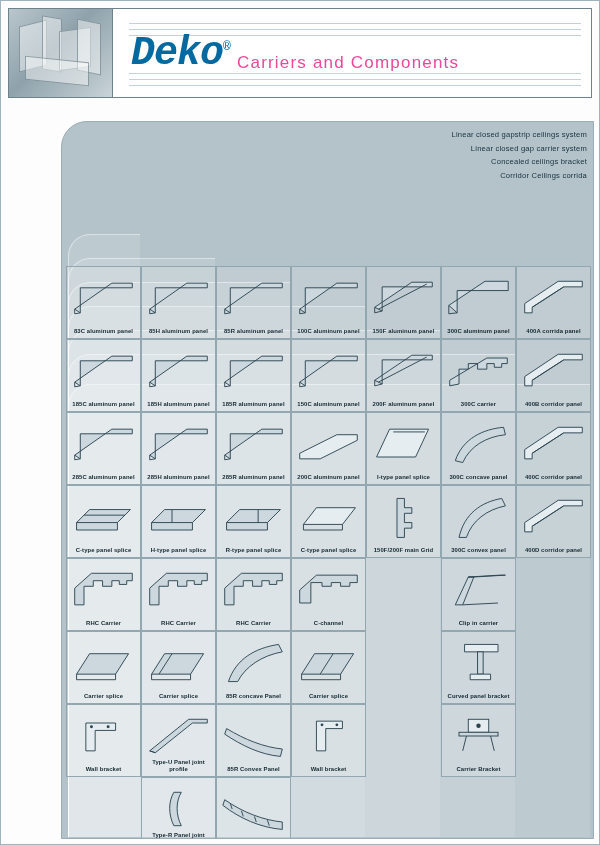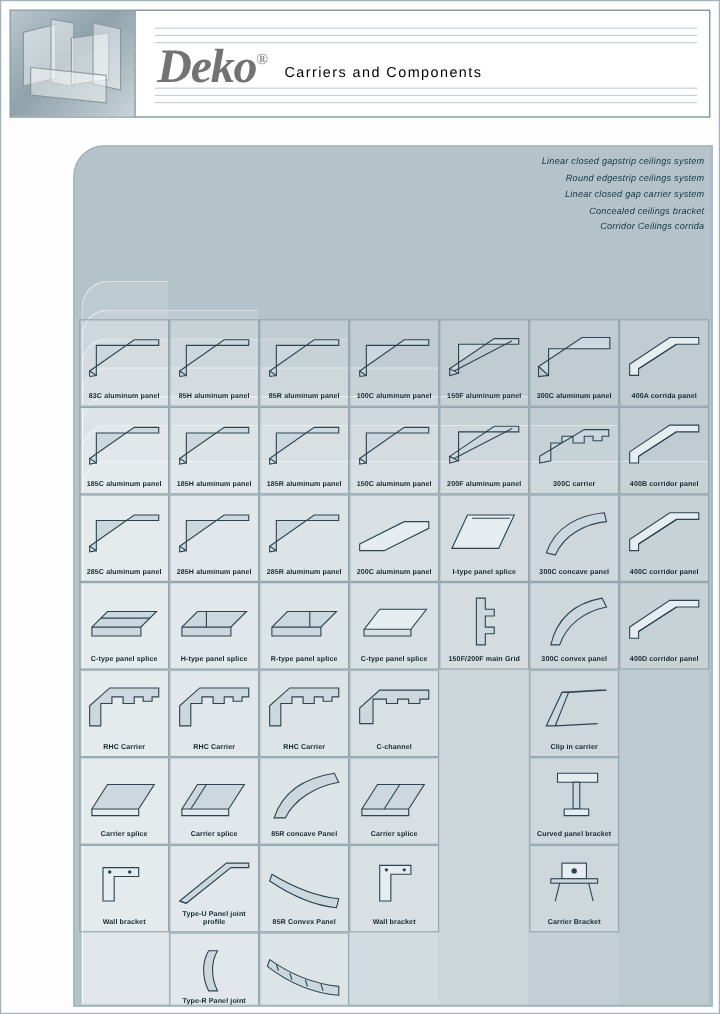--- a/index.html
+++ b/index.html
@@ -37,27 +37,27 @@
   }
   .s1{left:10px;top:14px;width:26px;height:44px;transform:skewY(-14deg);}
   .s2{left:33px;top:8px;width:18px;height:52px;transform:skewY(10deg);background:rgba(120,140,150,.5);}
   .s3{left:50px;top:20px;width:30px;height:38px;transform:skewY(-8deg);}
   .s4{left:68px;top:12px;width:22px;height:50px;transform:skewY(12deg);background:rgba(150,168,176,.55);}
   .s5{left:16px;top:50px;width:62px;height:22px;transform:skewY(6deg);background:rgba(200,212,218,.5);}
 
   .brand{
     position:absolute;left:122px;top:22px;
     font-size:40px;font-weight:bold;font-style:italic;
-    color:#737373;letter-spacing:-1px;
-    font-family:Liberation Serif, serif;
+    color:#0369a1;letter-spacing:-1px;
+    font-family:Liberation Mono, monospace;
   }
   .brand .reg{font-size:13px;vertical-align:super;font-style:normal;font-weight:normal;}
   .header-title{
     position:absolute;left:228px;top:44px;
-    font-size:12px;color:#000000;letter-spacing:1.2px;
+    font-size:17px;color:#ec4899;letter-spacing:1.2px;
   }
   .header-rules{
     position:absolute;left:120px;right:10px;top:14px;height:62px;
     pointer-events:none;
   }
   .header-rules i{
     position:absolute;left:0;right:0;height:1px;background:#c3d2d8;display:block;
   }
 
   
@@ -75,21 +75,21 @@
     border-top:1px solid rgba(255,255,255,0.45);
     border-left:1px solid rgba(255,255,255,0.45);
     border-radius:22px 0 0 0;
   }
 
   .labels{
     position:absolute;right:6px;top:6px;width:320px;
     text-align:right;font-size:7.6px;color:#16323f;line-height:13.6px;
     letter-spacing:.2px;
   }
-  .labels div{white-space:nowrap;font-style:italic;}
+  .labels div{white-space:nowrap;}
 
   
   .grid{
     position:absolute;left:4px;top:144px;width:525px;
   }
   .row{
     display:flex;
     height:73px;
   }
   .cell{
@@ -146,21 +146,20 @@
     <div class="step" style="left:6px;  top:262px; width:521px; height:452px;"></div>
     <div class="step" style="left:6px;  top:232px; width:446px; height:482px;"></div>
     <div class="step" style="left:6px;  top:208px; width:371px; height:506px;"></div>
     <div class="step" style="left:6px;  top:184px; width:296px; height:530px;"></div>
     <div class="step" style="left:6px;  top:160px; width:221px; height:554px;"></div>
     <div class="step" style="left:6px;  top:136px; width:146px; height:578px;"></div>
     <div class="step" style="left:6px;  top:112px; width: 71px; height:602px;"></div>
 
     <div class="labels">
       <div>Linear closed gapstrip ceilings system</div>
-      <div>Round edgestrip ceilings system</div>
       <div>Linear closed gap carrier system</div>
       <div>Concealed ceilings bracket</div>
       <div>Corridor Ceilings corrida</div>
     </div>
 
     <div class="grid">
 
       <div class="row">
         <div class="cell filled">
             <div class="art">

